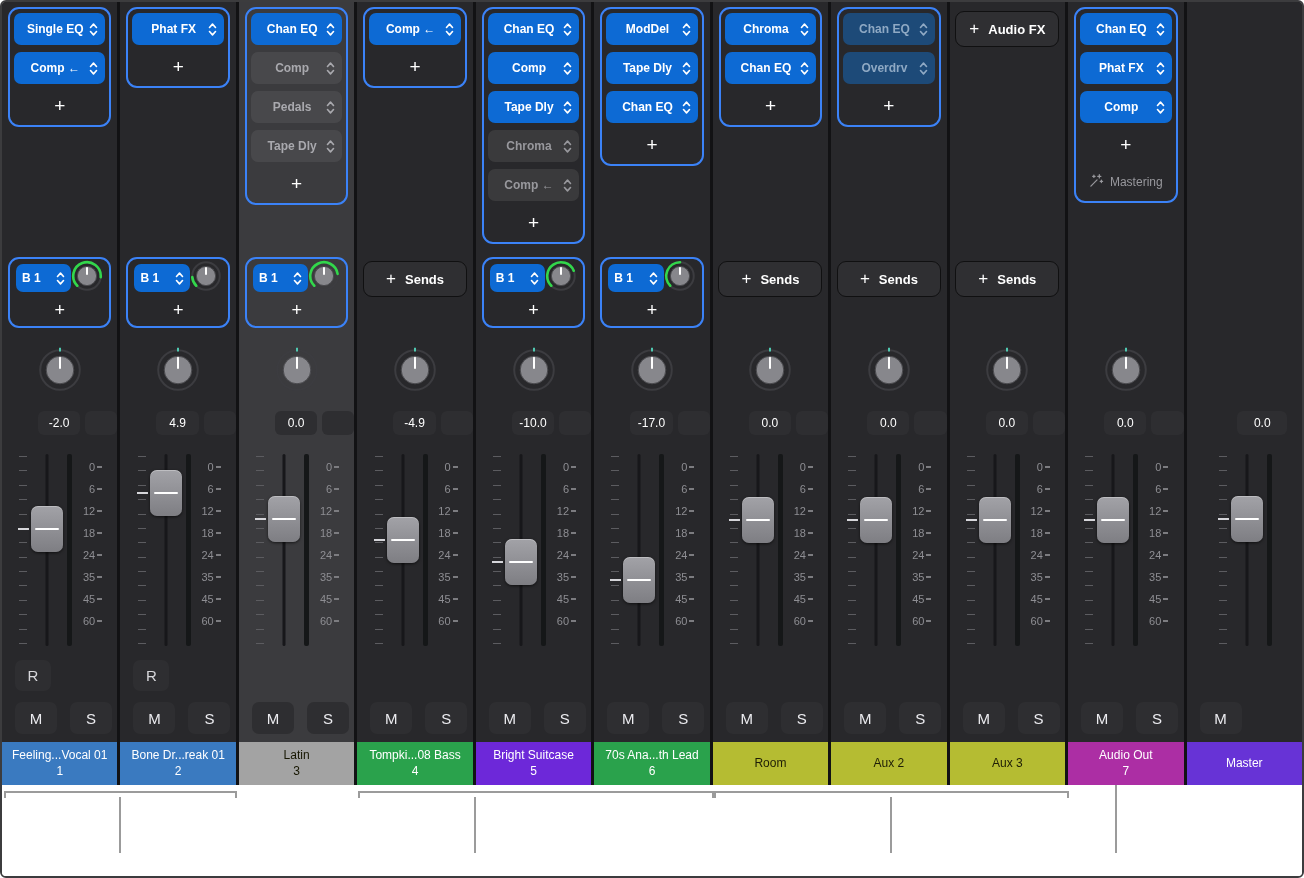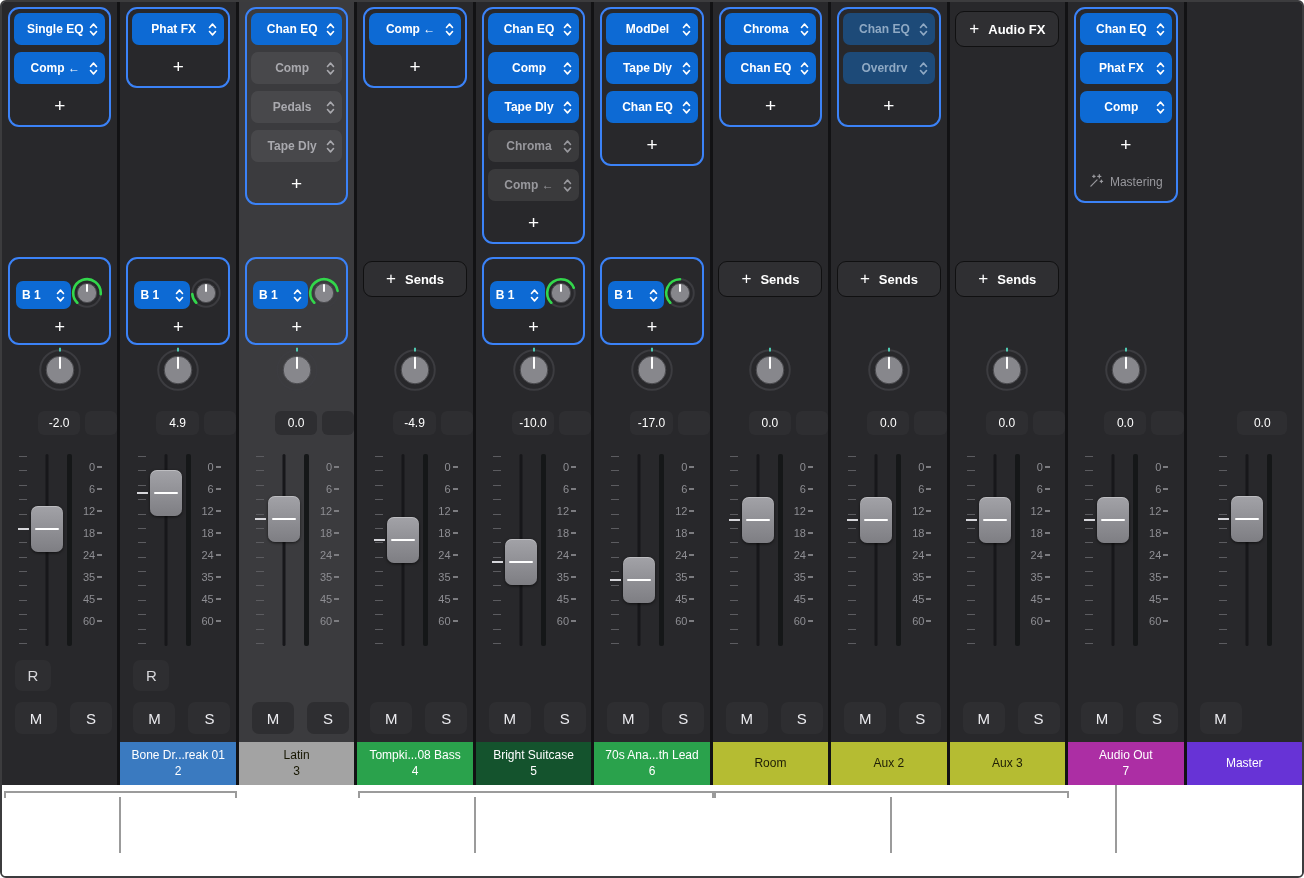--- a/index.html
+++ b/index.html
@@ -15,21 +15,21 @@
   .slot.bypassed{background:#3a3a3c;color:#98989d;}
   .selected .slot.bypassed{background:#48484b;color:#a9a9ae;}
   .slot.dim{background:#1d4a78;color:#8fa9c4;}
   .slot-label{flex:1;text-align:center;white-space:nowrap;overflow:hidden;}
   .chev{display:flex;align-items:center;}
   .add-slot{height:30px;display:flex;align-items:center;justify-content:center;color:#fff;font-size:19px;font-weight:400;flex:none;}
   .mastering-row{height:30px;display:flex;align-items:center;justify-content:center;gap:6px;color:#98989d;font-size:12px;flex:none;}
   .dark-btn{margin:4px auto 0;width:104px;height:36px;background:#2f2f32;border:1px solid #101011;border-radius:9px;display:flex;align-items:center;justify-content:center;gap:9px;color:#fff;font-size:13px;font-weight:600;box-sizing:border-box;}
   .dark-btn .plus{font-size:17px;font-weight:400;}
   .sends-area{height:88px;padding-top:5px;box-sizing:border-box;}
-  .send-box{margin:0 6px;border:2px solid #3b82f7;border-radius:11px;padding:18px 4px 2px;display:flex;flex-direction:column;justify-content:center;}
+  .send-box{margin:0 6px;border:2px solid #3b82f7;border-radius:11px;padding:1px 4px 2px;display:flex;flex-direction:column;justify-content:center;}
   .send-row{display:flex;align-items:center;justify-content:space-between;padding:0 2px;}
   .bus-select{width:58px;height:28px;background:#0d6ad4;border-radius:7px;color:#fff;font-size:12px;font-weight:700;display:flex;align-items:center;justify-content:space-between;padding:0 6px;box-sizing:border-box;}
   .send-add{height:28px;display:flex;align-items:center;justify-content:center;color:#fff;font-size:18px;}
   .pan-area{height:64px;display:flex;justify-content:center;align-items:center;}
   .volume-row{height:38px;display:flex;justify-content:center;align-items:flex-start;gap:5px;padding-top:7px;box-sizing:border-box;margin-left:36px;}
   .vol-box{width:50px;height:24px;background:#2e2e31;border-radius:6px;color:#fff;font-size:12px;display:flex;align-items:center;justify-content:center;}
   .peak-box{width:38px;height:24px;background:#2e2e31;border-radius:6px;}
   .fader-area{height:214px;display:flex;justify-content:center;padding-top:10px;gap:4px;box-sizing:border-box;}
   .ruler{width:10px;height:196px;display:flex;flex-direction:column;justify-content:space-between;align-items:flex-end;padding:4px 0;box-sizing:border-box;}
   .rtick{width:8px;height:1px;background:#5c5c60;}
@@ -175,20 +175,24 @@
             </div>
           </div>
         </div>
         <div class="rec-row">
           <div class="rbtn">R</div>
         </div>
         <div class="ms-row">
           <div class="msbtn">M</div>
           <div class="msbtn">S</div>
         </div>
+        <div class="name-label" style="background: rgb(58, 122, 192); color: rgb(255, 255, 255);">
+          <span>Feeling...Vocal 01</span>
+          <span class="ch-number">1</span>
+        </div>
       </div>
       <div class="channel">
         <div class="plugin-area">
           <div class="fx-box">
             <div class="slot active">
               <span class="slot-label">Phat FX</span>
               <span class="chev">
                 <svg width="9" height="15" viewBox="0 0 9 15" fill="none" stroke="currentColor" stroke-width="1.6" stroke-linecap="round" stroke-linejoin="round">
                   <path d="M1.5 5.5l3-3.4 3 3.4"></path>
                   <path d="M1.5 9.5l3 3.4 3-3.4"></path>
@@ -696,21 +700,21 @@
               <span class="snum">60</span>
               <span class="stick"></span>
             </div>
           </div>
         </div>
         <div class="rec-row"></div>
         <div class="ms-row">
           <div class="msbtn">M</div>
           <div class="msbtn">S</div>
         </div>
-        <div class="name-label" style="background: #14532d; color: rgb(255, 255, 255);">
+        <div class="name-label" style="background: #6d28d9; color: rgb(255, 255, 255);">
           <span>Bright Suitcase</span>
           <span class="ch-number">5</span>
         </div>
       </div>
       <div class="channel">
         <div class="plugin-area">
           <div class="fx-box">
             <div class="slot active">
               <span class="slot-label">ModDel</span>
               <span class="chev">

